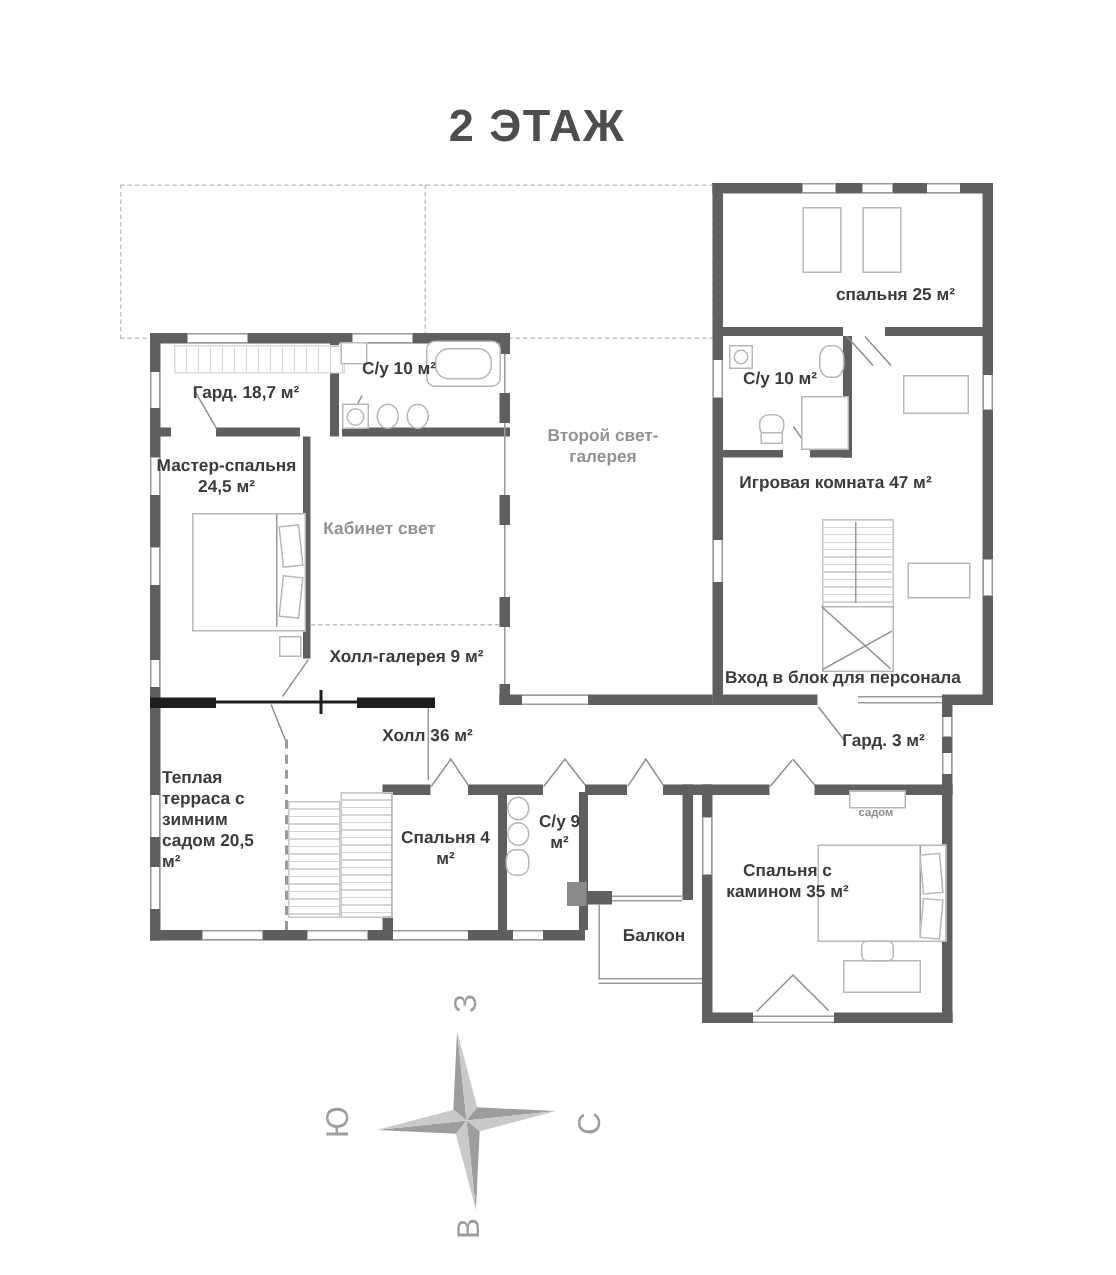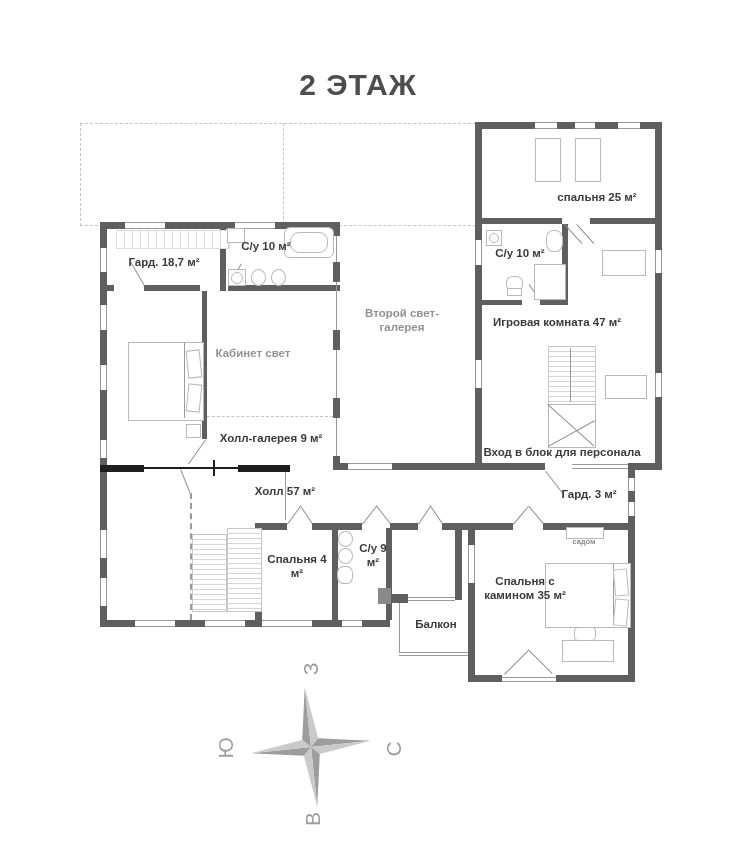--- a/index.html
+++ b/index.html
@@ -184,29 +184,31 @@
   <i class="furn" style="left:566px;top:527px;width:36px;height:10px"></i>
   <i class="furn" style="left:545px;top:563px;width:84px;height:63px"></i>
   <i class="tl" style="left:613px;top:564px;width:1px;height:61px"></i>
   <i class="furn" style="left:614px;top:569px;width:12px;height:25px;transform:rotate(-5deg)"></i>
   <i class="furn" style="left:614px;top:599px;width:12px;height:25px;transform:rotate(5deg)"></i>
   <i class="furn" style="left:562px;top:640px;width:50px;height:20px"></i>
   <i class="furn" style="left:574px;top:627px;width:20px;height:12px;border-radius:4px"></i>
 
   <div class="lbl" style="left:116px;top:255px;width:96px">Гард. 18,7 м²</div>
   <div class="lbl" style="left:240px;top:239px;width:52px">С/у 10 м²</div>
+  <div class="lbl" style="left:102px;top:304px;width:98px">Мастер-спальня 24,5 м²</div>
   <div class="lbl muted" style="left:203px;top:346px;width:100px">Кабинет свет</div>
   <div class="lbl" style="left:207px;top:431px;width:128px">Холл-галерея 9 м²</div>
-  <div class="lbl muted" style="left:352px;top:306px;width:100px">Второй свет-галерея</div>
+  <div class="lbl muted" style="left:352px;top:284px;width:100px">Второй свет-галерея</div>
   <div class="lbl" style="left:538px;top:190px;width:118px">спальня 25 м²</div>
   <div class="lbl" style="left:494px;top:246px;width:52px">С/у 10 м²</div>
   <div class="lbl" style="left:482px;top:315px;width:150px">Игровая комната 47 м²</div>
   <div class="lbl" style="left:478px;top:445px;width:168px">Вход в блок для персонала</div>
-  <div class="lbl" style="left:245px;top:484px;width:80px">Холл 57 м²</div>
+  <div class="lbl" style="left:245px;top:484px;width:80px">Холл 36 м²</div>
   <div class="lbl" style="left:553px;top:487px;width:72px">Гард. 3 м²</div>
+  <div class="lbl la" style="left:108px;top:512px;width:66px">Теплая терраса с зимним садом 20,5 м²</div>
   <div class="lbl" style="left:266px;top:552px;width:62px">Спальня 4 м²</div>
   <div class="lbl" style="left:354px;top:541px;width:38px">С/у 9 м²</div>
   <div class="lbl" style="left:406px;top:617px;width:60px">Балкон</div>
   <div class="lbl" style="left:482px;top:574px;width:86px">Спальня с камином 35 м²</div>
   <div class="lbl tiny" style="left:564px;top:537px;width:40px">садом</div>
 
   <svg class="compass-svg" viewBox="-65 -65 130 130">
     <g transform="rotate(-6)">
       <polygon points="0,-60 0,0 -8,-8" fill="#9d9d9d"></polygon>
       <polygon points="0,-60 0,0 8,-8" fill="#c9c9c9"></polygon>

